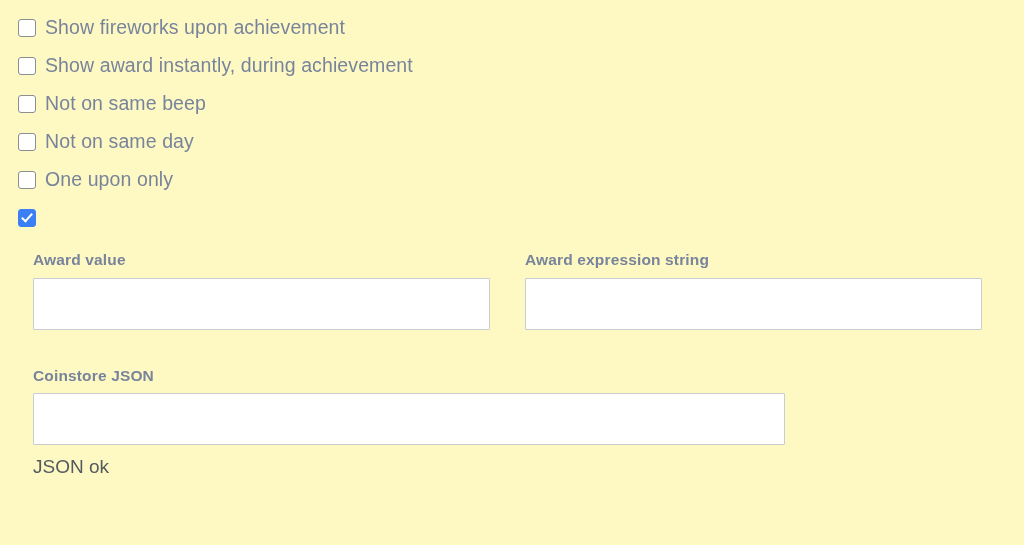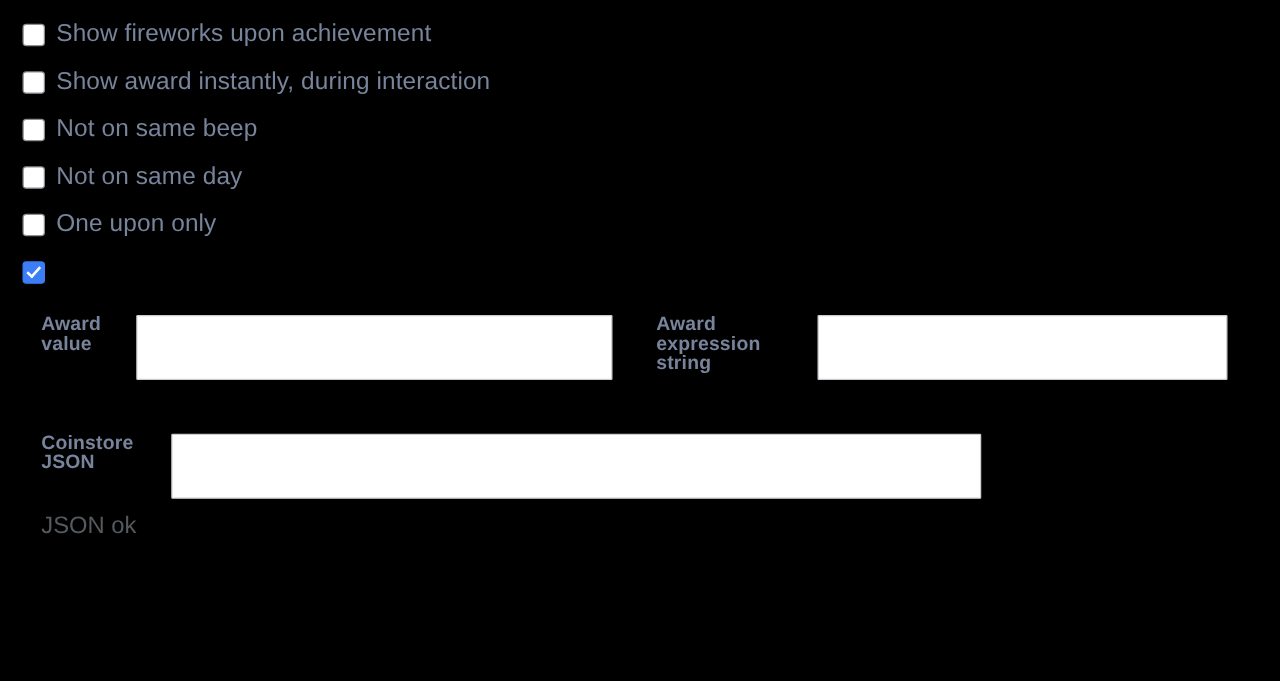--- a/index.html
+++ b/index.html
@@ -7,21 +7,21 @@
     margin: 0; padding: 0;
     width: 1024px; height: 545px;
     background: #f4f5f6;
     font-family: "Liberation Sans", sans-serif;
     overflow: hidden;
   }
   .page {
     position: relative;
     width: 1024px;
     height: 545px;
-    background: #000000;
+    background: #fef9c3;
   }
 
   
   .checkbox-list {
     position: absolute;
     left: 18px;
     top: 9px;
     width: 980px;
   }
   .checkbox-row {
@@ -68,21 +68,21 @@
     top: 252px;
     width: 1024px;
   }
   .field-row {
     display: flex;
     gap: 35px;
     padding: 0 42px 0 33px;
   }
   .field {
     display: flex;
-    flex-direction: row;
+    flex-direction: column;
   }
   .field.half { width: 457px; }
   .field.full { width: 752px; }
   .field-label {
     font-size: 15.5px;
     font-weight: bold;
     color: #78849b;
     letter-spacing: 0.15px;
     margin-bottom: 10px;
     line-height: 1;
@@ -115,21 +115,21 @@
 
   <div class="checkbox-list">
 
     <div class="checkbox-row">
       <span class="cbox"></span>
       <span class="cbox-label">Show fireworks upon achievement</span>
     </div>
 
     <div class="checkbox-row">
       <span class="cbox"></span>
-      <span class="cbox-label">Show award instantly, during interaction</span>
+      <span class="cbox-label">Show award instantly, during achievement</span>
     </div>
 
     <div class="checkbox-row">
       <span class="cbox"></span>
       <span class="cbox-label">Not on same beep</span>
     </div>
 
     <div class="checkbox-row">
       <span class="cbox"></span>
       <span class="cbox-label">Not on same day</span>

